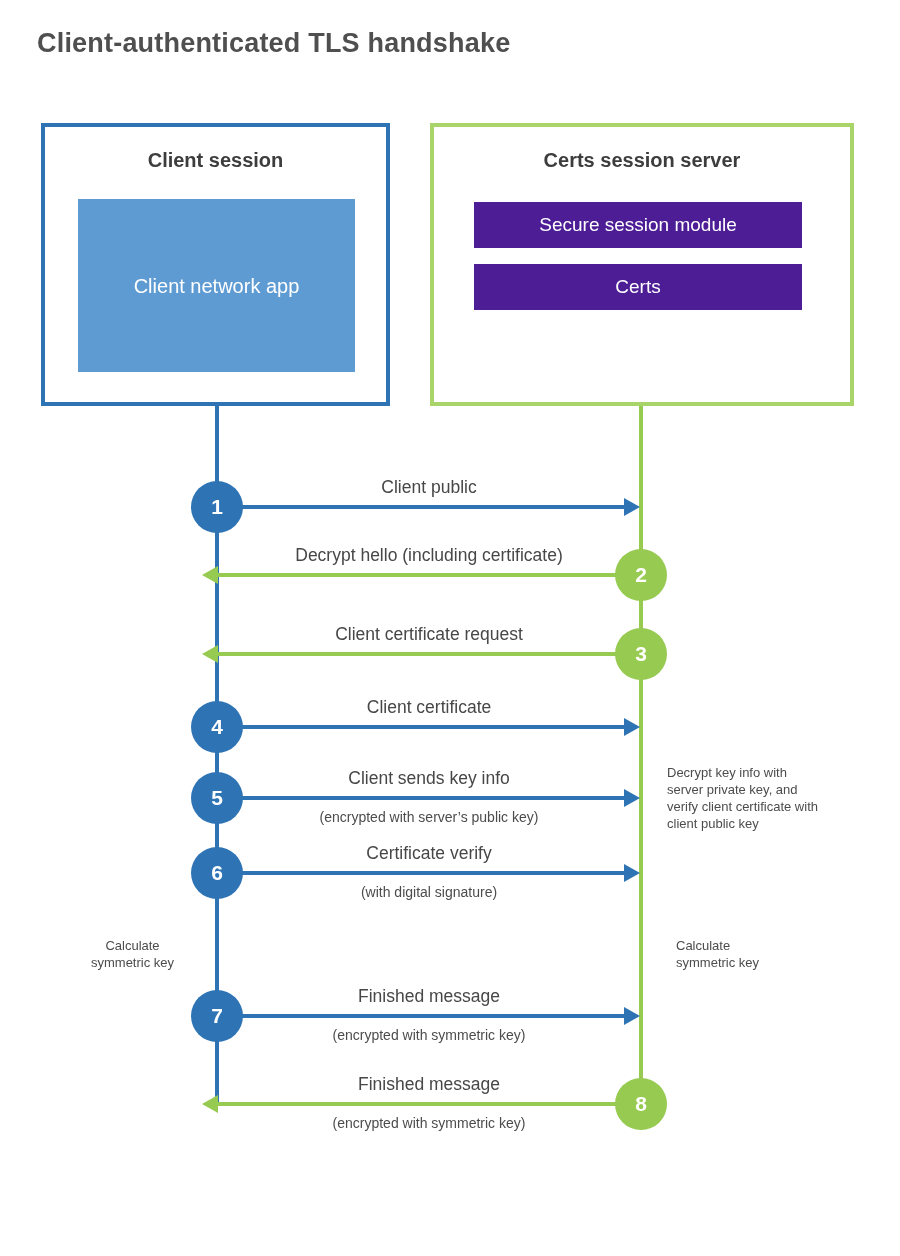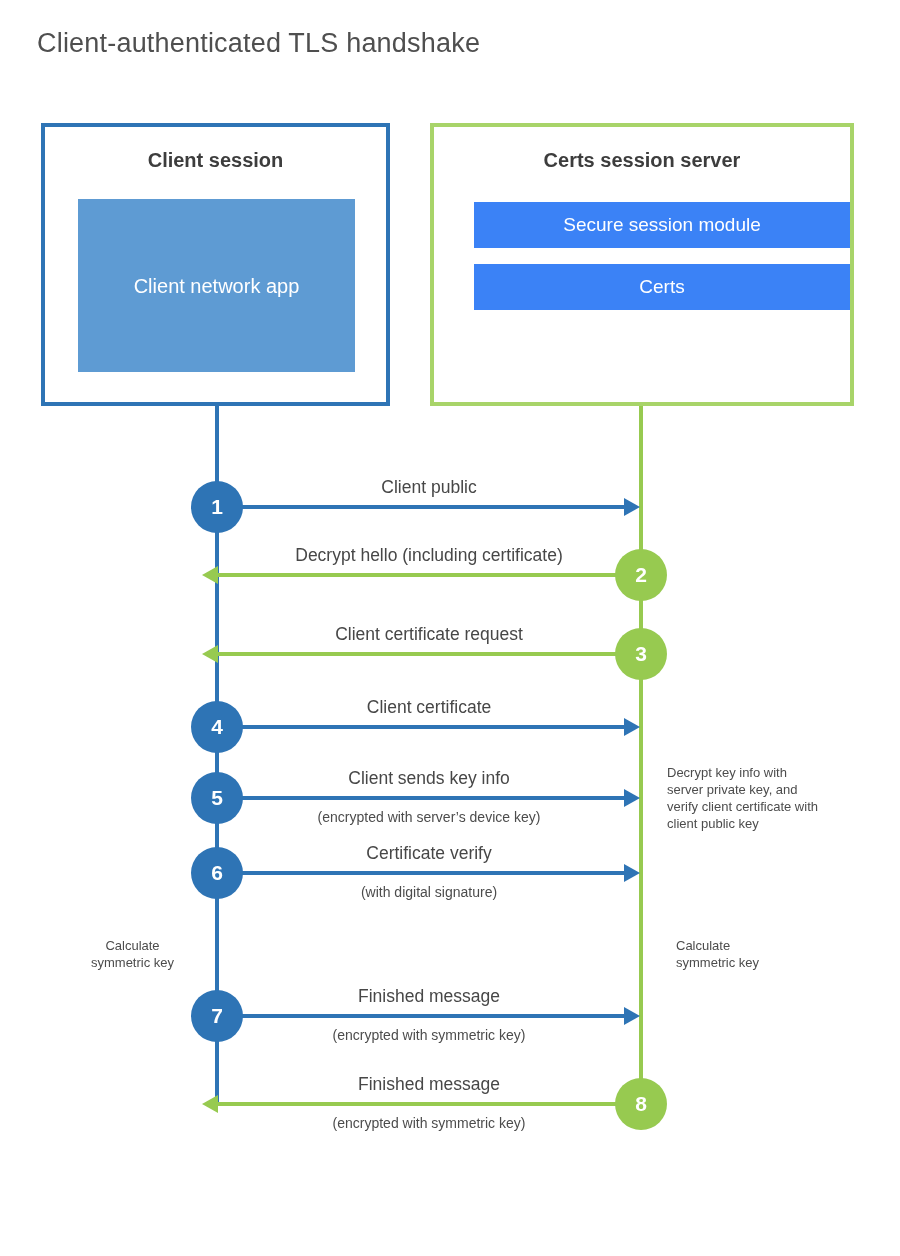--- a/index.html
+++ b/index.html
@@ -1,32 +1,32 @@
 <!DOCTYPE html>
 <html><head>
 <meta charset="utf-8">
 <style>
   html,body{margin:0;padding:0;background:#fff;}
   #canvas{position:relative;width:900px;height:1256px;background:#fff;overflow:hidden;
           font-family:"Liberation Sans",sans-serif;}
 
-  .title{position:absolute;left:37px;top:28px;font-size:27px;font-weight:400;color:#4f4f4f;letter-spacing:.2px;}
+  .title{position:absolute;left:37px;top:28px;font-size:27px;font-weight:700;color:#4f4f4f;letter-spacing:.2px;}
 
   
   .actor{position:absolute;background:#fff;box-sizing:border-box;}
   .actor.client{left:41px;top:123px;width:349px;height:283px;border:4px solid #2e74b5;}
   .actor.server{left:430px;top:123px;width:424px;height:283px;border:4px solid #a8d469;}
   .actor-title{position:absolute;left:0;right:0;top:22px;text-align:center;
                font-size:20px;font-weight:bold;color:#3d3d3d;}
 
   .client-app{position:absolute;left:78px;top:199px;width:277px;height:173px;background:#5e9bd3;
               display:flex;align-items:center;justify-content:center;text-align:center;}
   .client-app span{display:block;width:180px;color:#fff;font-size:20px;line-height:28px;}
 
-  .module{position:absolute;left:474px;width:376px;height:46px;background:#3b82f6;
+  .module{position:absolute;left:474px;width:328px;height:46px;background:#4c1d95;
           display:flex;align-items:center;justify-content:center;
           color:#fff;font-size:19px;}
 
   
   .lifeline{position:absolute;top:406px;width:4px;height:700px;}
   .lifeline.blue{left:215px;background:#2e74b5;}
   .lifeline.green{left:639px;background:#97ca50;}
 
   
   .circle{position:absolute;width:52px;height:52px;border-radius:50%;
@@ -93,21 +93,21 @@
 
   <div class="msg" style="top:696px">Client certificate</div>
   <div class="hline blue" style="top:725px"></div>
   <div class="head right" style="top:718px"></div>
   <div class="circle blue" style="top:701px">4</div>
 
   <div class="msg" style="top:767px">Client sends key info</div>
   <div class="hline blue" style="top:796px"></div>
   <div class="head right" style="top:789px"></div>
   <div class="circle blue" style="top:772px">5</div>
-  <div class="sub" style="top:808px">(encrypted with server’s device key)</div>
+  <div class="sub" style="top:808px">(encrypted with server’s public key)</div>
 
   <div class="msg" style="top:842px">Certificate verify</div>
   <div class="hline blue" style="top:871px"></div>
   <div class="head right" style="top:864px"></div>
   <div class="circle blue" style="top:847px">6</div>
   <div class="sub" style="top:883px">(with digital signature)</div>
 
   <div class="note decrypt">Decrypt key info with server private key, and verify client certificate with client public key</div>
   <div class="note calc-left">Calculate symmetric key</div>
   <div class="note calc-right">Calculate symmetric key</div>

